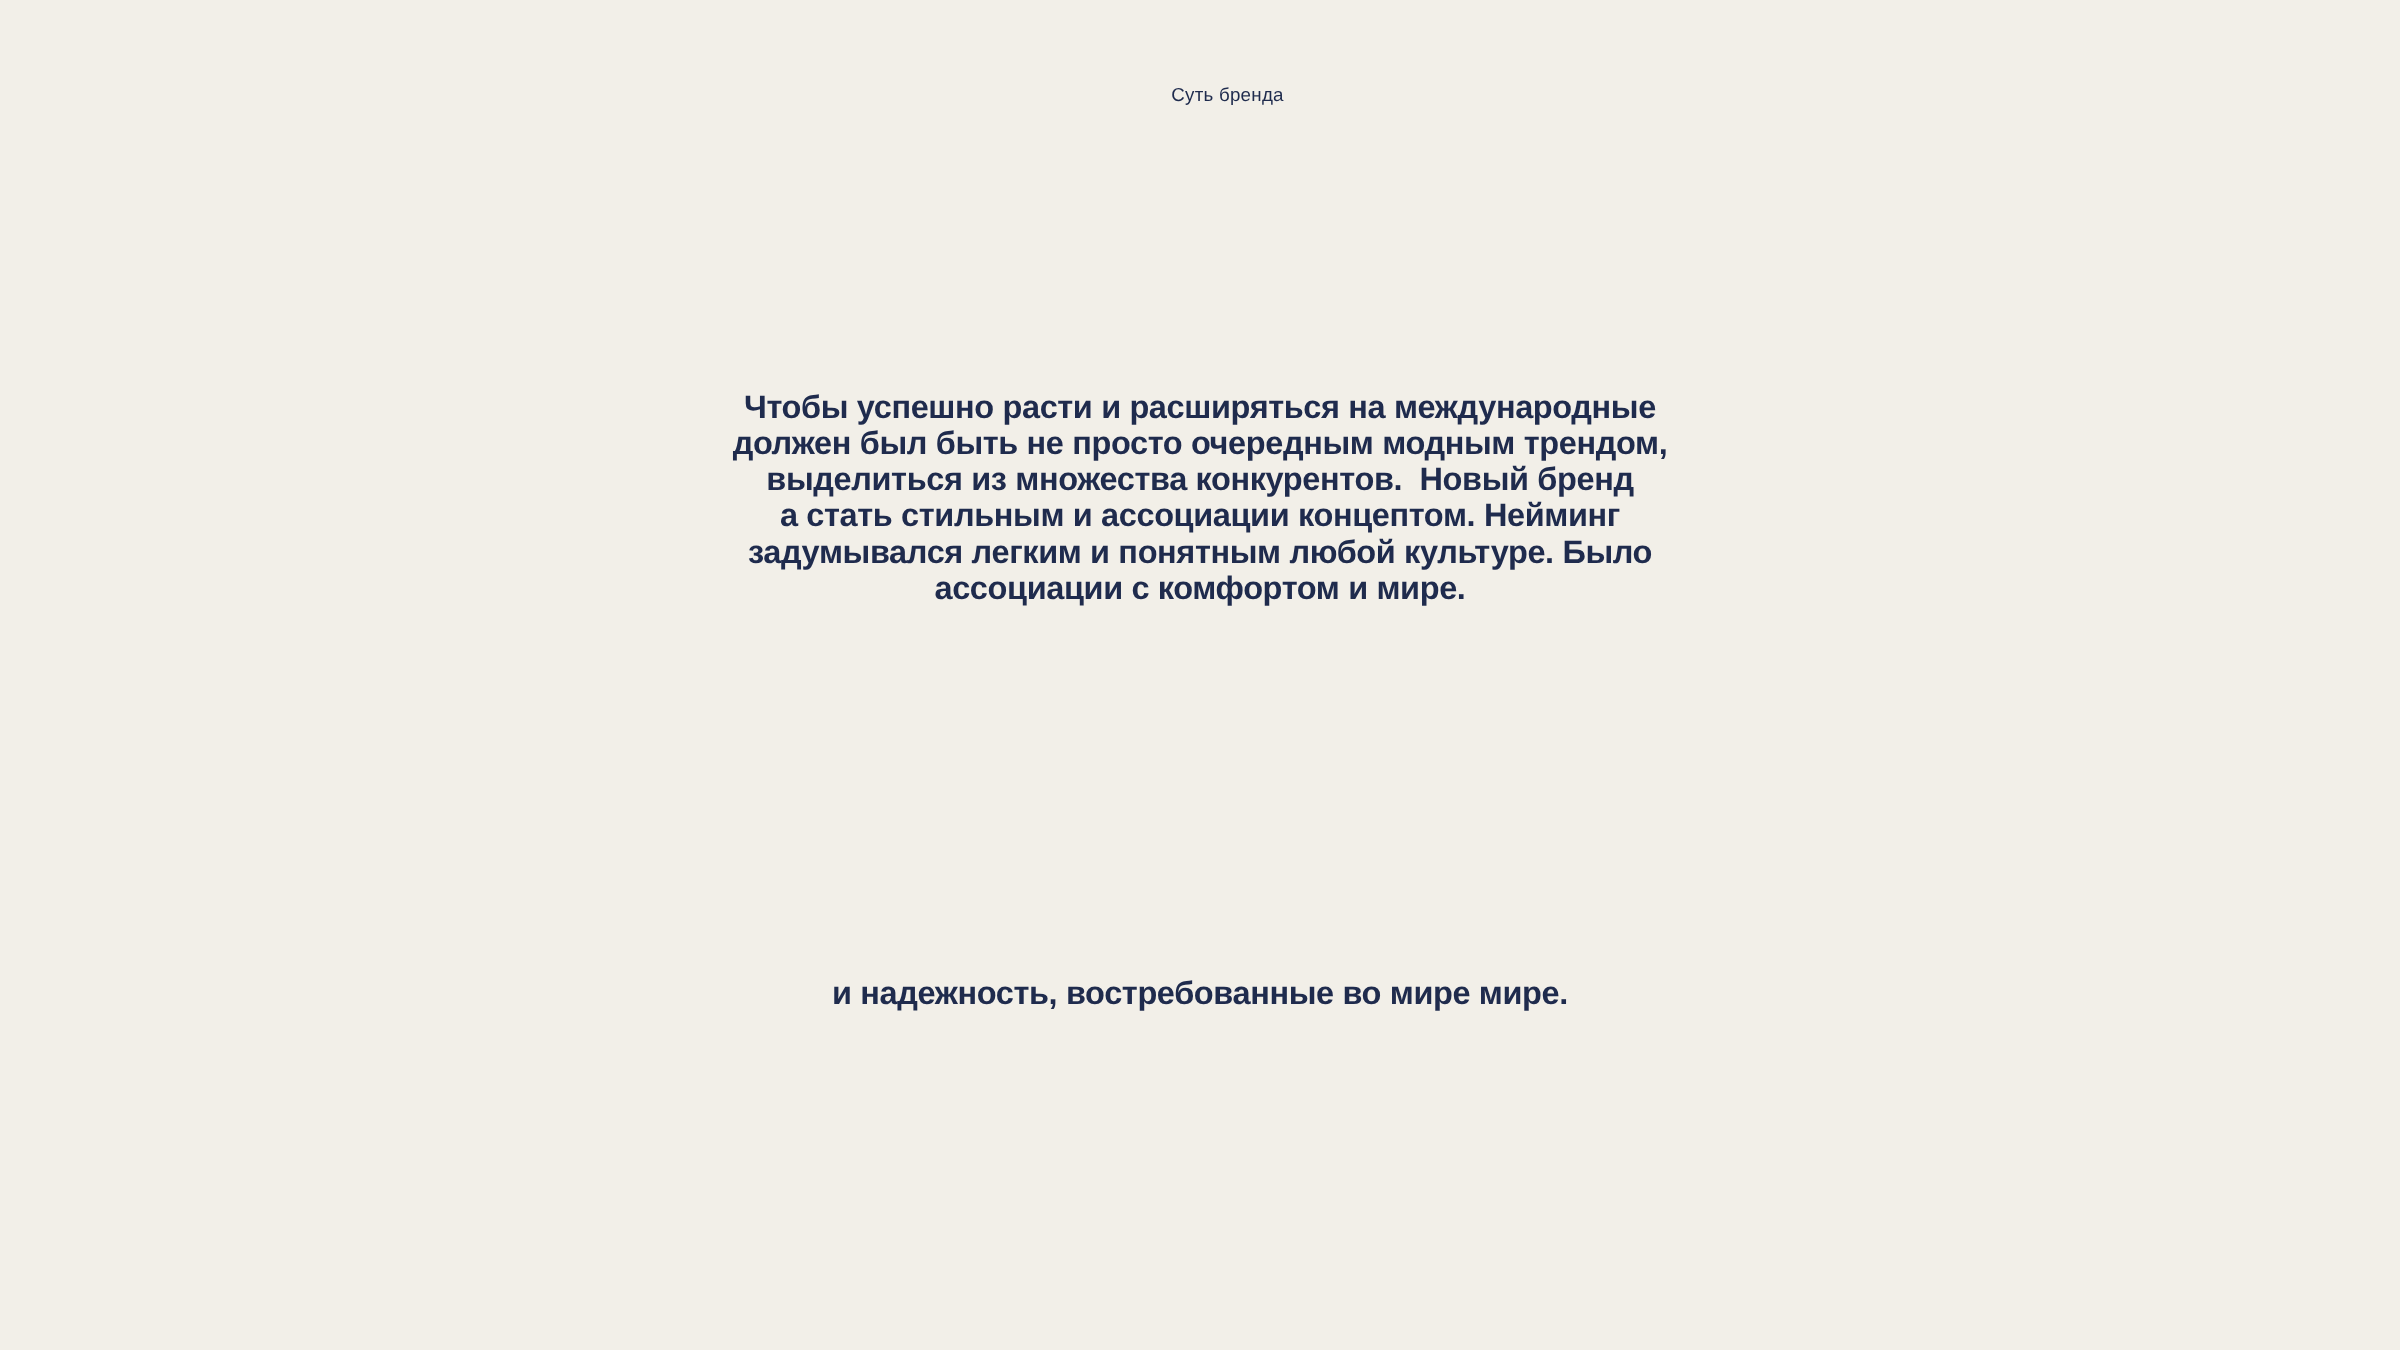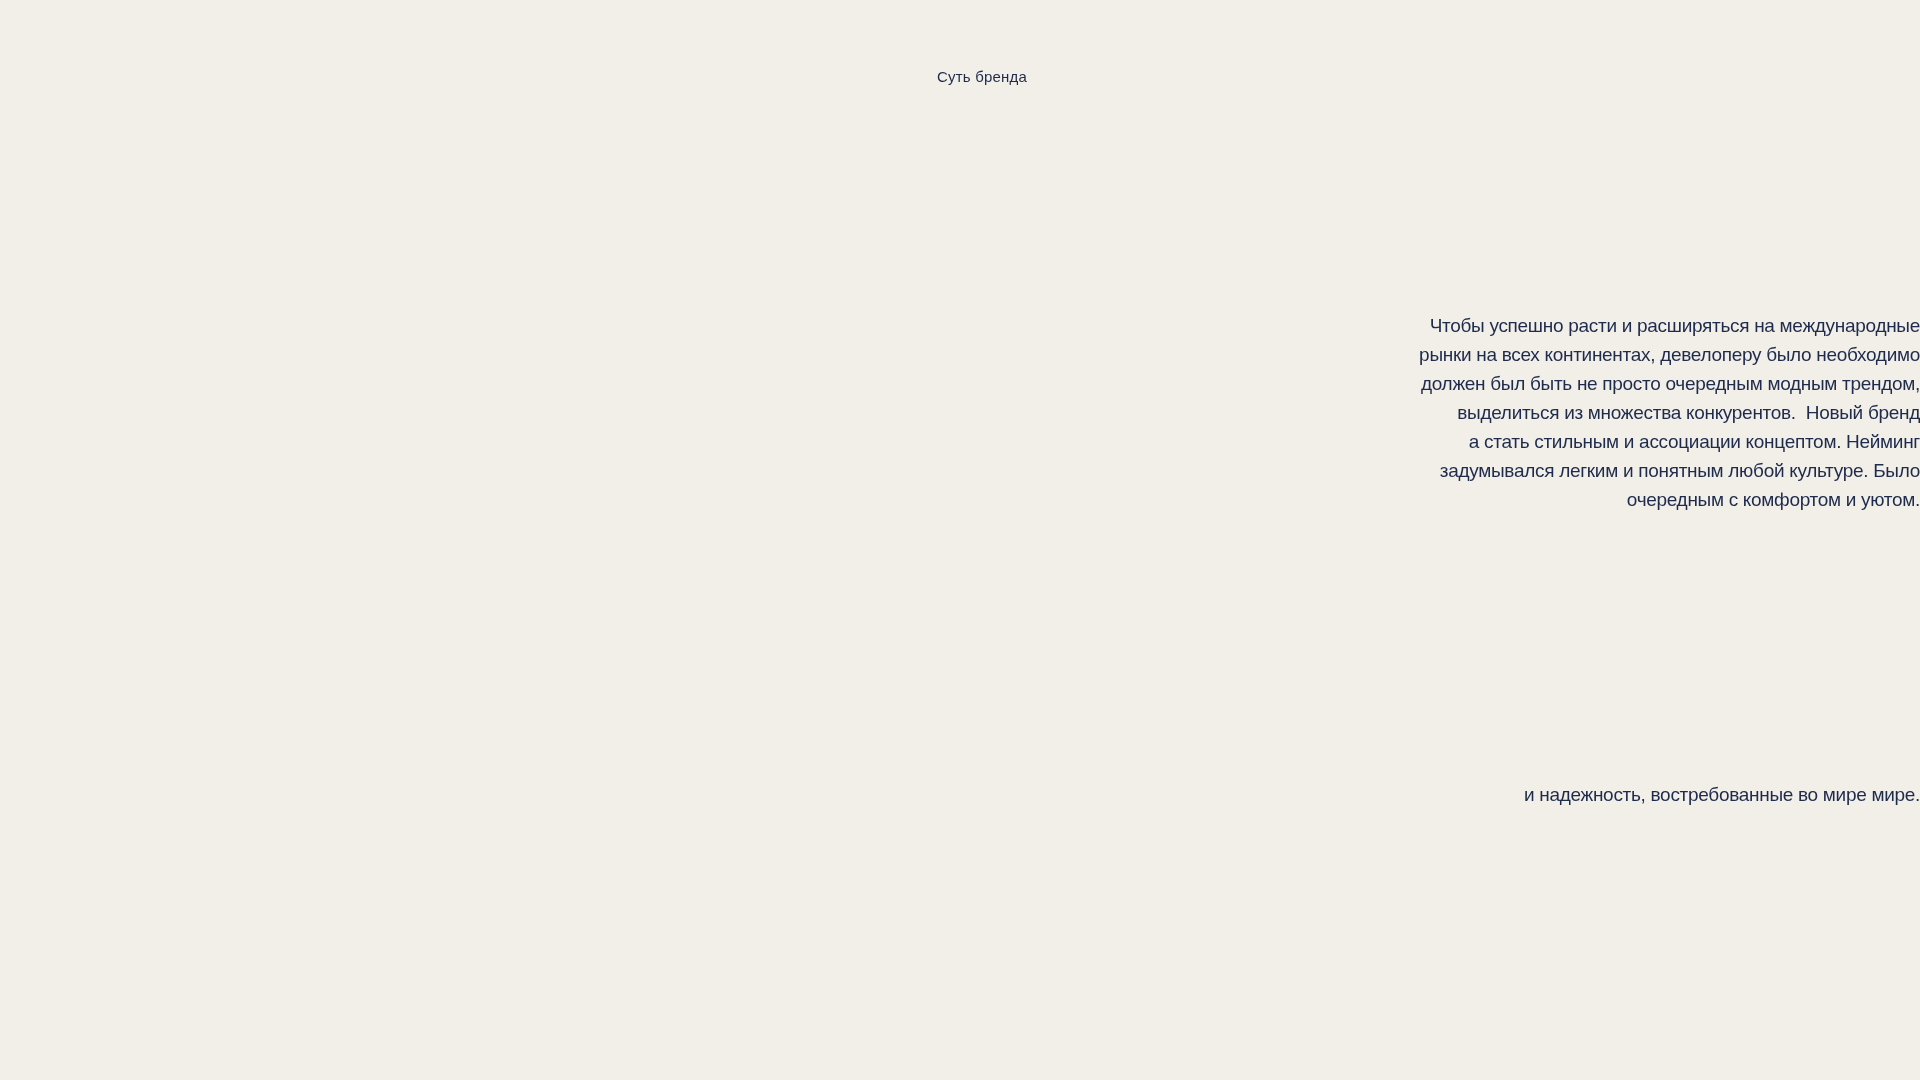--- a/index.html
+++ b/index.html
@@ -23,40 +23,39 @@
     text-align:center;
     font-size:15px;
     font-weight:500;
     letter-spacing:.2px;
     padding-left:44px;
   }
   .paragraph{
     position:absolute;
     left:0;
     width:100%;
-    text-align:right;
-    font-size:19px;
+    text-align:center;
+    font-size:26px;
     line-height:29px;
-    font-weight:400;
+    font-weight:700;
     letter-spacing:-.3px;
   }
   .paragraph-main{top:311px;}
   .paragraph-goal{top:780px;}
   .text-line{white-space:pre;}
 </style>
 </head>
 <body>
 
 <div class="section-label">Суть бренда</div>
 
 <div class="paragraph paragraph-main">
   <div class="text-line">Чтобы успешно расти и расширяться на международные</div>
-  <div class="text-line">рынки на всех континентах, девелоперу было необходимо</div>
   <div class="text-line">должен был быть не просто очередным модным трендом,</div>
   <div class="text-line">выделиться из множества конкурентов.  Новый бренд</div>
   <div class="text-line">а стать стильным и ассоциации концептом. Нейминг</div>
   <div class="text-line">задумывался легким и понятным любой культуре. Было</div>
-  <div class="text-line">очередным с комфортом и уютом.</div>
+  <div class="text-line">ассоциации с комфортом и мире.</div>
 </div>
 
 <div class="paragraph paragraph-goal">
   <div class="text-line">и надежность, востребованные во мире мире.</div>
 </div>
 
 </body></html>

